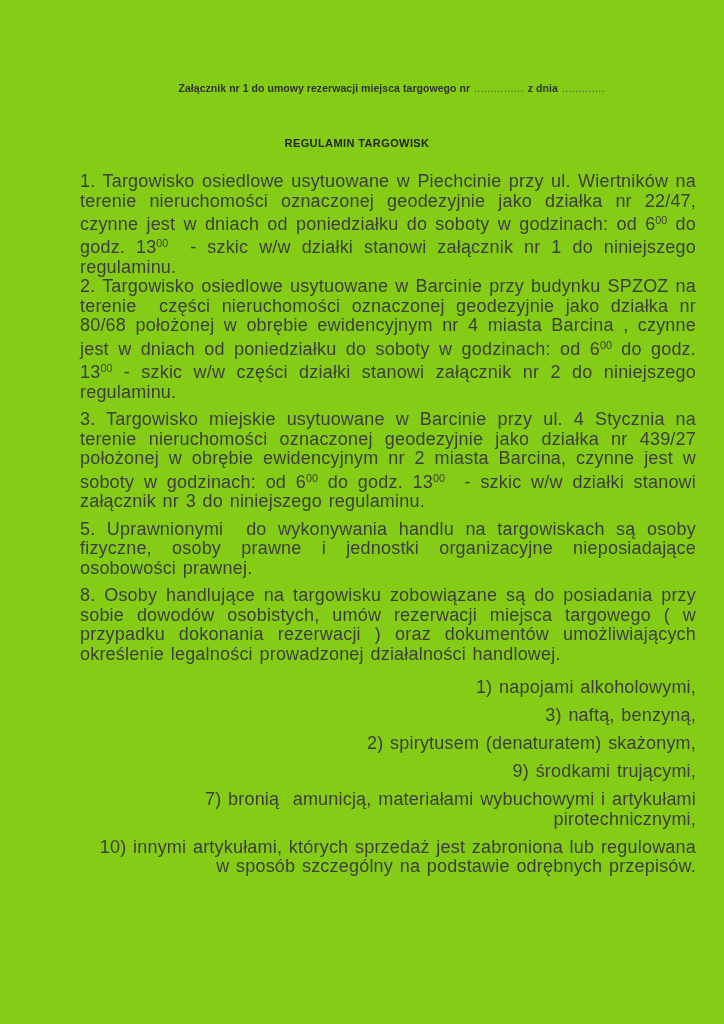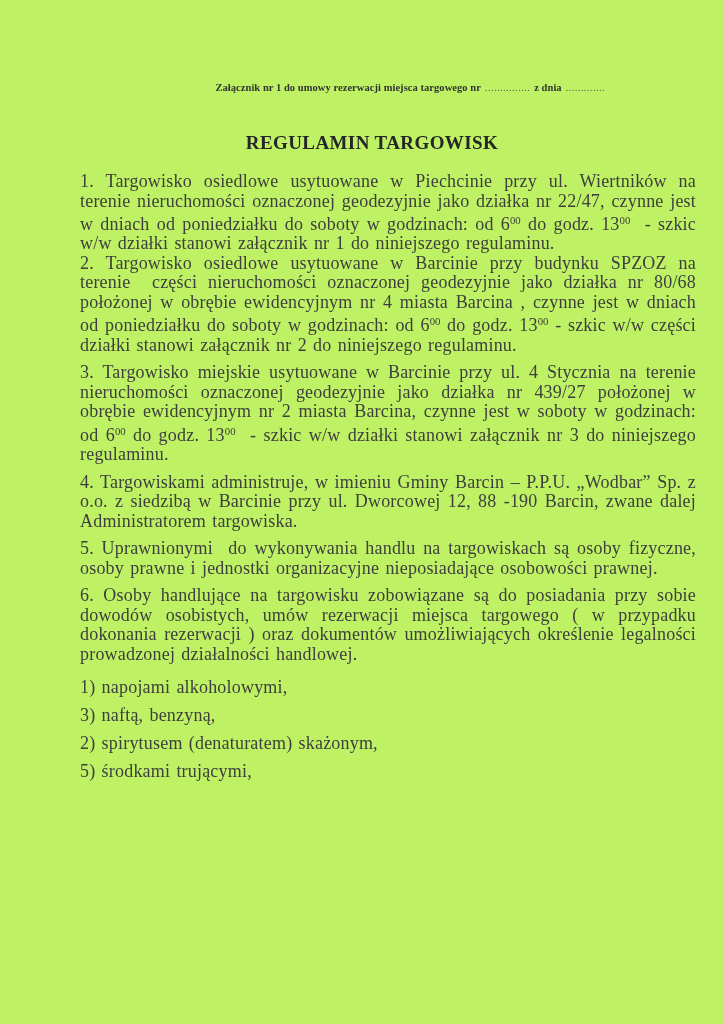--- a/index.html
+++ b/index.html
@@ -1,23 +1,23 @@
 <!DOCTYPE html>
 <html lang="pl"><head>
 <meta charset="utf-8">
 <style>
   * { box-sizing: border-box; }
   html, body { margin: 0; padding: 0; background: #ffffff; }
   .page {
     position: relative;
     width: 724px;
     height: 1024px;
-    background: #bef264;
+    background: #84cc16;
     overflow: hidden;
-    font-family: Liberation Serif, serif;
+    font-family: Liberation Sans, sans-serif;
   }
   .attachment-line {
     position: absolute;
     top: 81px;
     left: 40px;
     width: 569px;
     text-align: right;
     font-size: 10.5px;
     line-height: 14px;
     font-weight: 700;
@@ -27,25 +27,25 @@
   }
   .leader {
     font-weight: 400;
     letter-spacing: 0.4px;
     color: #555555;
     margin: 0 4px;
   }
   .doc-title {
     position: absolute;
     top: 134px;
-    left: 64px;
+    left: 49px;
     width: 616px;
     margin: 0;
     text-align: center;
-    font-size: 19px;
+    font-size: 11px;
     line-height: 18px;
     font-weight: 700;
     color: #262626;
     letter-spacing: 0.4px;
   }
   .body {
     position: absolute;
     top: 172px;
     left: 80px;
     width: 616px;
@@ -61,44 +61,45 @@
   }
   .para.no-gap { margin-bottom: 0; }
   .sup {
     font-size: 0.6em;
     vertical-align: 0.55em;
     letter-spacing: 0;
   }
   .items { padding-top: 6px; }
   .list-item {
     margin: 0 0 8.5px 0;
-    text-align: left;
+    text-align: right;
   }
 </style>
 </head>
 <body>
 
 <div class="page">
 
   <div class="attachment-line">
     <span>Załącznik nr 1 do umowy rezerwacji miejsca targowego nr</span><span class="leader">...............</span><span>z dnia</span><span class="leader">.............</span>
   </div>
 
   <h1 class="doc-title">REGULAMIN TARGOWISK</h1>
 
   <div class="body">
     <div id="paragraphs">
         <p class="para no-gap"><span class="run">1. Targowisko osiedlowe usytuowane w Piechcinie przy ul. Wiertników na terenie nieruchomości oznaczonej geodezyjnie jako działka nr 22/47, czynne jest w dniach od poniedziałku do soboty w godzinach: od 6</span><span class="sup">00</span><span class="run"> do godz. 13</span><span class="sup">00</span><span class="run"> &nbsp;- szkic w/w działki stanowi załącznik nr 1 do niniejszego regulaminu.</span></p>
         <p class="para"><span class="run">2. Targowisko osiedlowe usytuowane w Barcinie przy budynku SPZOZ na terenie &nbsp;części nieruchomości oznaczonej geodezyjnie jako działka nr 80/68 położonej w obrębie ewidencyjnym nr 4 miasta Barcina , czynne jest w dniach od poniedziałku do soboty w godzinach: od 6</span><span class="sup">00</span><span class="run"> do godz. 13</span><span class="sup">00</span><span class="run"> - szkic w/w części działki stanowi załącznik nr 2 do niniejszego regulaminu.</span></p>
         <p class="para"><span class="run">3. Targowisko miejskie usytuowane w Barcinie przy ul. 4 Stycznia na terenie nieruchomości oznaczonej geodezyjnie jako działka nr 439/27 położonej w obrębie ewidencyjnym nr 2 miasta Barcina, czynne jest w soboty w godzinach: od 6</span><span class="sup">00</span><span class="run"> do godz. 13</span><span class="sup">00</span><span class="run"> &nbsp;- szkic w/w działki stanowi załącznik nr 3 do niniejszego regulaminu.</span></p>
-        <p class="para"><span class="run">4. Targowiskami administruje, w imieniu Gminy Barcin – P.P.U. „Wodbar” Sp. z o.o. z siedzibą w Barcinie przy ul. Dworcowej 12, 88 -190 Barcin, zwane dalej Administratorem targowiska.</span></p>
         <p class="para"><span class="run">5. Uprawnionymi &nbsp;do wykonywania handlu na targowiskach są osoby fizyczne, osoby prawne i jednostki organizacyjne nieposiadające osobowości prawnej.</span></p>
-        <p class="para"><span class="run">6. Osoby handlujące na targowisku zobowiązane są do posiadania przy sobie dowodów osobistych, umów rezerwacji miejsca targowego ( w przypadku dokonania rezerwacji ) oraz dokumentów umożliwiających określenie legalności prowadzonej działalności handlowej.</span></p>
+        <p class="para"><span class="run">8. Osoby handlujące na targowisku zobowiązane są do posiadania przy sobie dowodów osobistych, umów rezerwacji miejsca targowego ( w przypadku dokonania rezerwacji ) oraz dokumentów umożliwiających określenie legalności prowadzonej działalności handlowej.</span></p>
       </div>
     <div id="items" class="items">
         <p class="list-item">1) napojami alkoholowymi,</p>
         <p class="list-item">3) naftą, benzyną,</p>
         <p class="list-item">2) spirytusem (denaturatem) skażonym,</p>
-        <p class="list-item">5) środkami trującymi,</p>
+        <p class="list-item">9) środkami trującymi,</p>
+        <p class="list-item">7) bronią &nbsp;amunicją, materiałami wybuchowymi i artykułami pirotechnicznymi,</p>
+        <p class="list-item">10) innymi artykułami, których sprzedaż jest zabroniona lub regulowana w sposób szczególny na podstawie odrębnych przepisów.</p>
       </div>
   </div>
 
 </div>
 
 </body></html>

